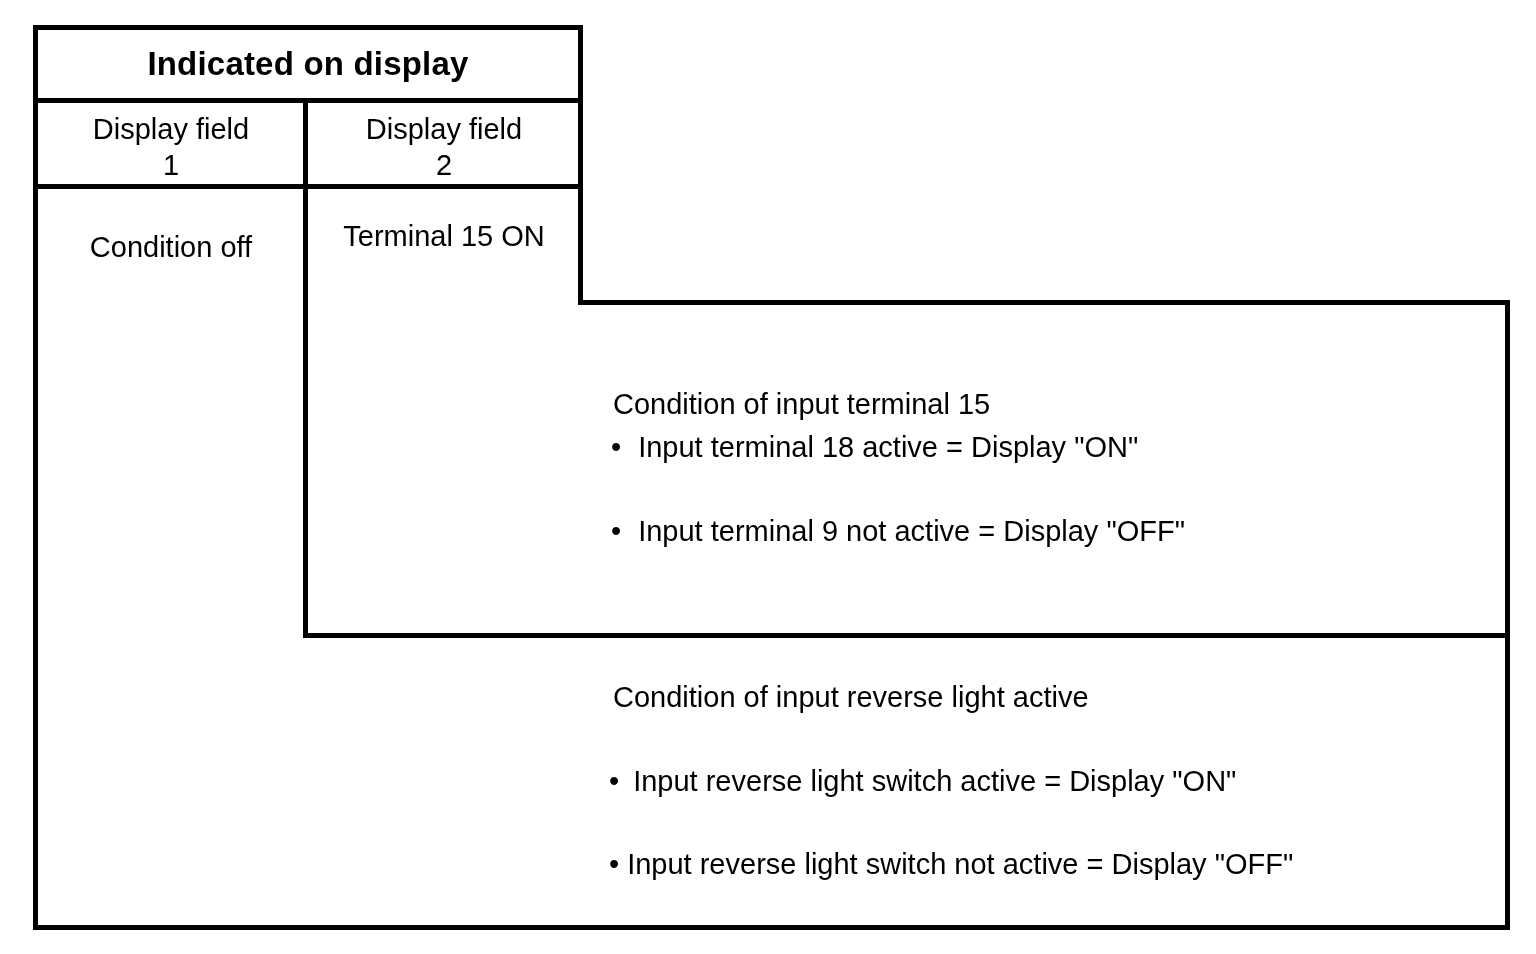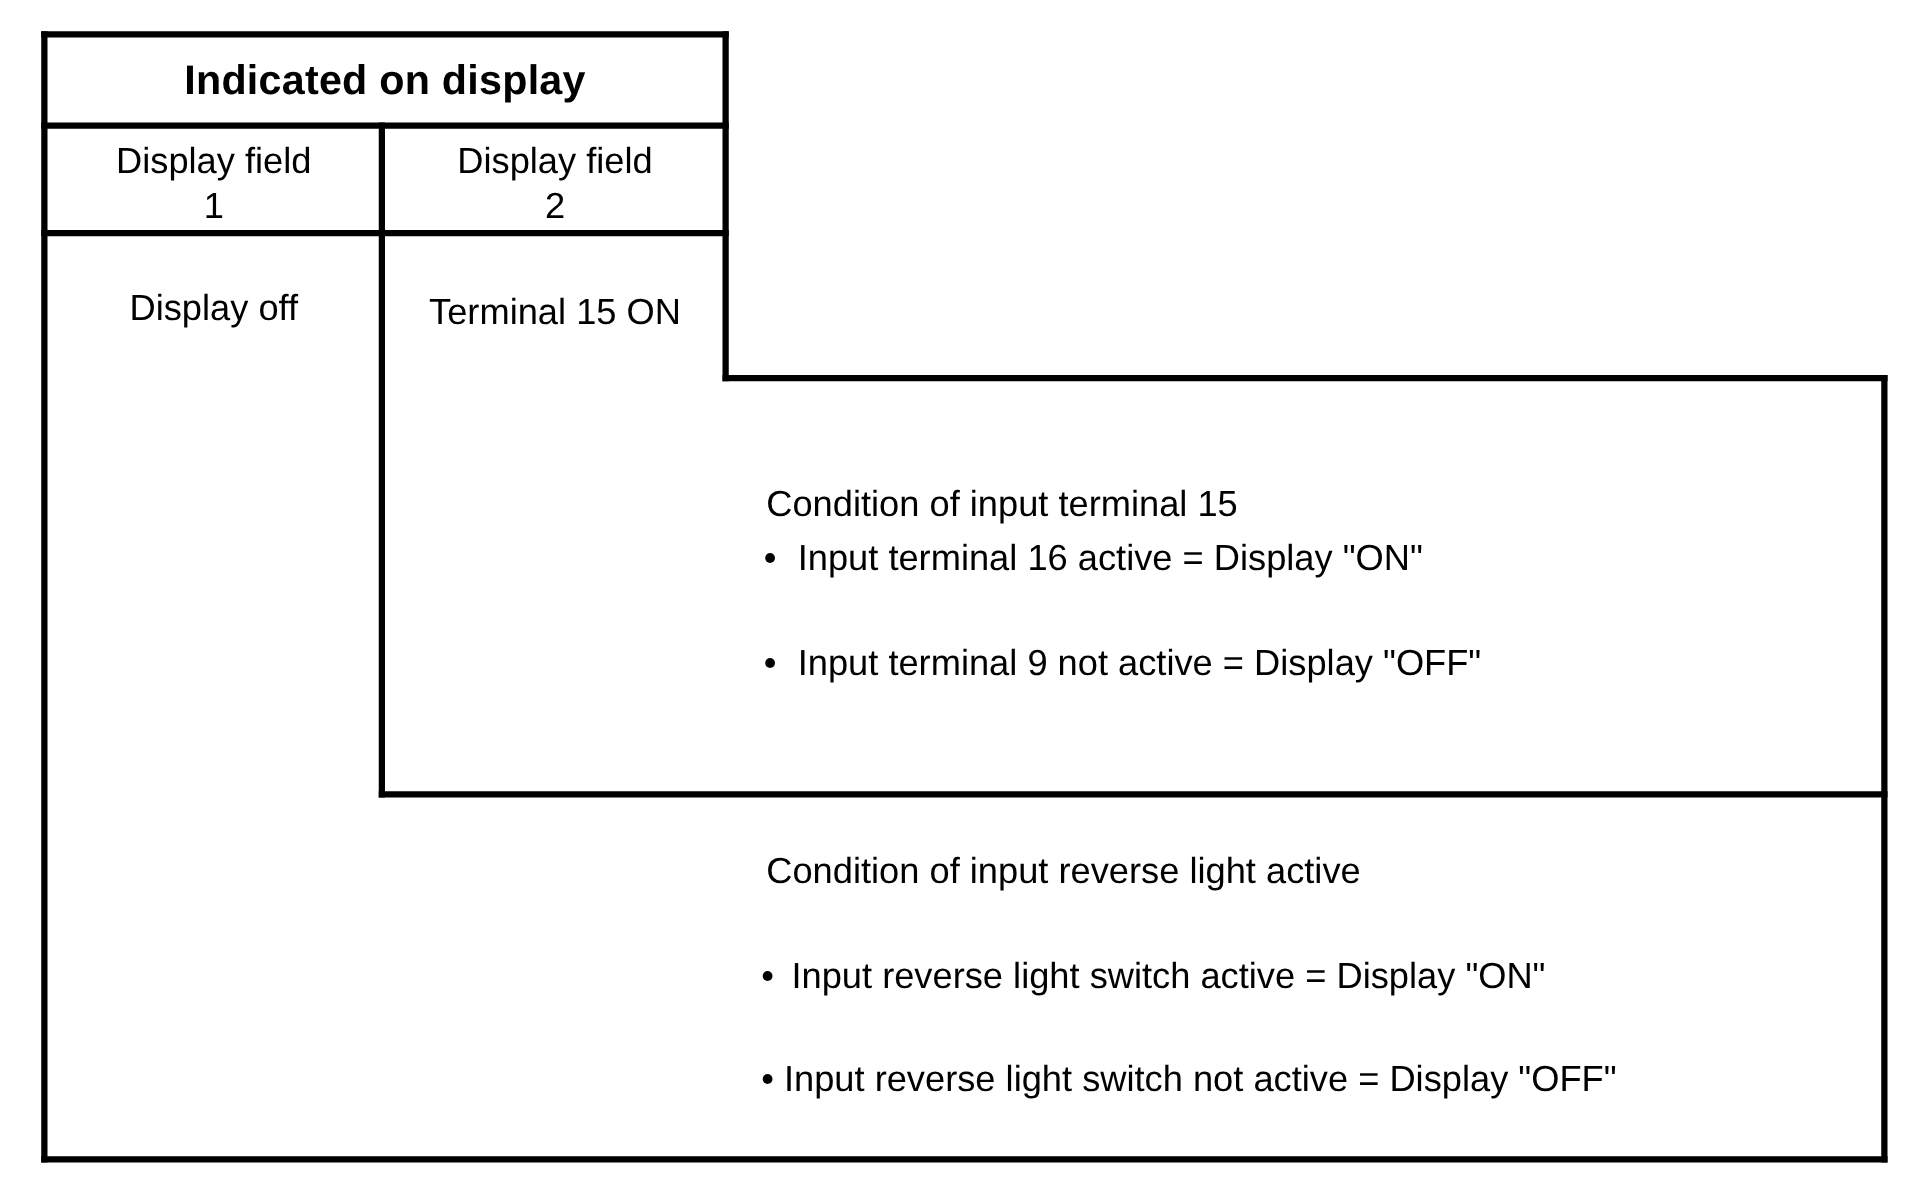--- a/index.html
+++ b/index.html
@@ -48,21 +48,21 @@
     align-items: flex-end;
     justify-content: center;
     text-align: center;
     font-size: 29px;
     line-height: 1.25;
     white-space: pre-line;
   }
   .hdr-c1 { left: 38px;  top: 105px; width: 266px; height: 78px; }
   .hdr-c2 { left: 311px; top: 105px; width: 266px; height: 78px; }
   .bdy-c1 { left: 38px;  top: 191px; width: 266px; height: 74px; }
-  .bdy-c2 { left: 311px; top: 194px; width: 266px; height: 74px; }
+  .bdy-c2 { left: 311px; top: 180px; width: 266px; height: 74px; }
 
   
   .panel {
     position: absolute;
     box-sizing: border-box;
   }
   .panel-heading {
     position: absolute;
     font-size: 29px;
     white-space: nowrap;
@@ -111,29 +111,29 @@
 
   <div class="tbl-title">Indicated on display</div>
 
   <div class="tbl-cell hdr-c1">
     <span><span>Display field</span><br><span>1</span></span>
   </div>
   <div class="tbl-cell hdr-c2">
     <span><span>Display field</span><br><span>2</span></span>
   </div>
 
-  <div class="tbl-cell bdy-c1">Display off</div>
+  <div class="tbl-cell bdy-c1">Condition off</div>
   <div class="tbl-cell bdy-c2">Terminal 15 ON</div>
 
   <div class="panel">
     <div class="panel-heading" style="left:613px; top:348px;margin-top:40px;">Condition of input terminal 15</div>
 
     <div class="bullet-row gap-wide" style="left:611px; top:431px;">
       <span class="bullet-dot">•</span>
-      <span class="bullet-text">Input terminal 16 active = Display "ON"</span>
+      <span class="bullet-text">Input terminal 18 active = Display "ON"</span>
     </div>
 
     <div class="bullet-row gap-wide" style="left:611px; top:515px;">
       <span class="bullet-dot">•</span>
       <span class="bullet-text">Input terminal 9 not active = Display "OFF"</span>
     </div>
   </div>
 
   <div class="panel">
     <div class="panel-heading" style="left:613px; top:681px;">Condition of input reverse light active</div>

